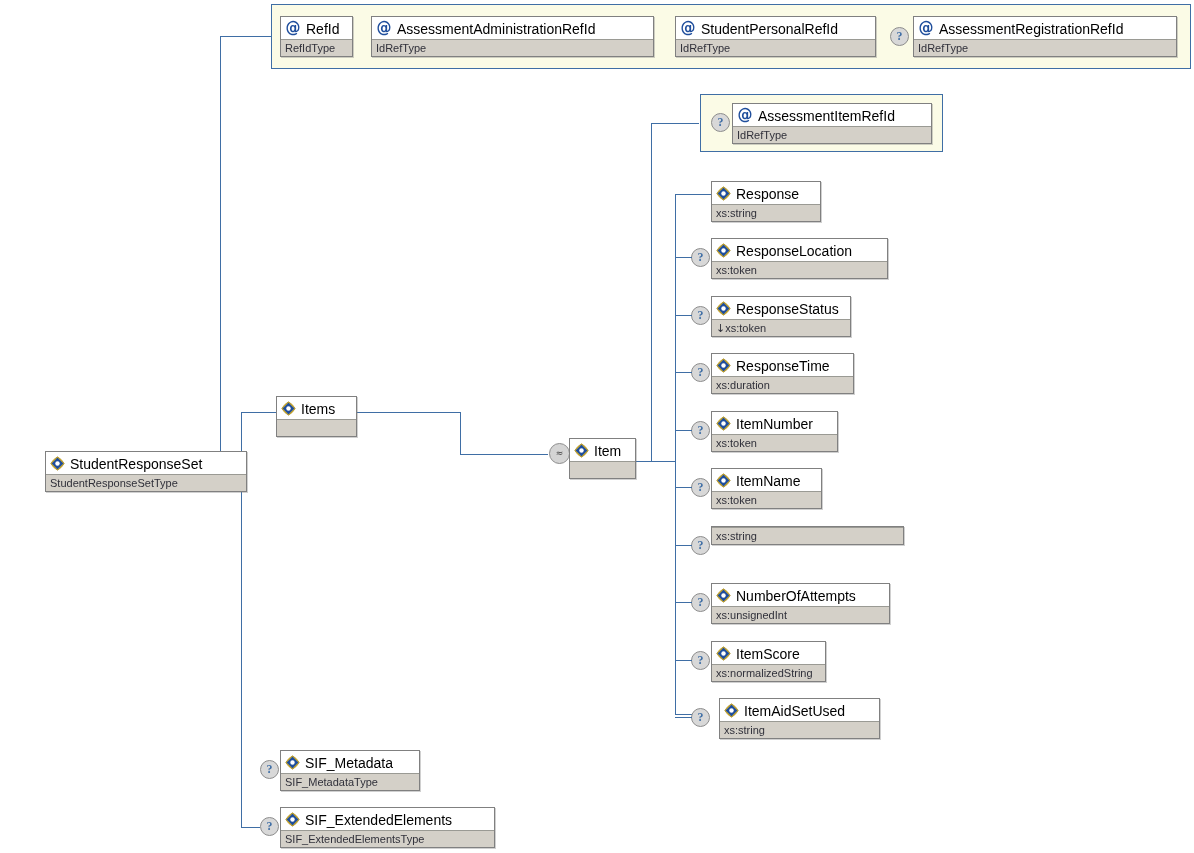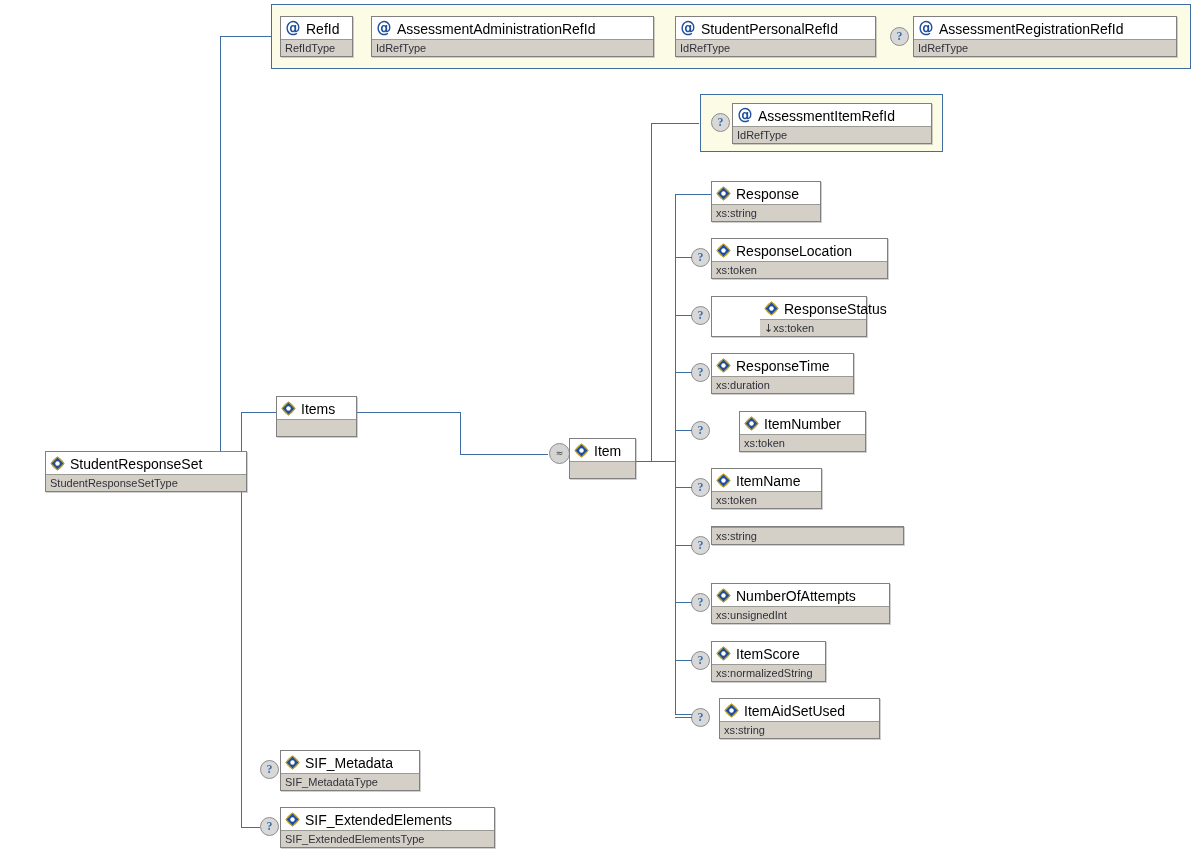--- a/index.html
+++ b/index.html
@@ -280,21 +280,21 @@
               <path d="M7.5 1.5 L13.5 7.5 L7.5 13.5 L1.5 7.5 Z" fill="#1f4e9c"></path>
               <circle cx="7.5" cy="7.5" r="2.2" fill="#ffffff"></circle>
             </svg>
           </span>
           <span class="label">ResponseLocation</span>
         </div>
         <div class="type-row">xs:token</div>
       </div>
       <div class="opt" style="left: 691px; top: 306px;">?</div>
       <div class="line h" style="left: 675px; top: 315px; width: 17px;"></div>
-      <div class="node" style="left: 711px; top: 296px; width: 156px; padding-left: 48px;">
+      <div class="node" style="left: 711px; top: 296px; width: 140px;">
         <div class="name-row">
           <span class="ico">
             <svg width="15" height="15" viewBox="0 0 15 15">
               <path d="M7.5 0.8 L11.3 3.7 L14.2 7.5 L11.3 11.3 L7.5 14.2 L3.7 11.3 L0.8 7.5 L3.7 3.7 Z" fill="#f3c11c" stroke="#9a7c10" stroke-width="0.7"></path>
               <path d="M7.5 1.5 L13.5 7.5 L7.5 13.5 L1.5 7.5 Z" fill="#1f4e9c"></path>
               <circle cx="7.5" cy="7.5" r="2.2" fill="#ffffff"></circle>
             </svg>
           </span>
           <span class="label">ResponseStatus</span>
         </div>
@@ -310,21 +310,21 @@
               <path d="M7.5 1.5 L13.5 7.5 L7.5 13.5 L1.5 7.5 Z" fill="#1f4e9c"></path>
               <circle cx="7.5" cy="7.5" r="2.2" fill="#ffffff"></circle>
             </svg>
           </span>
           <span class="label">ResponseTime</span>
         </div>
         <div class="type-row">xs:duration</div>
       </div>
       <div class="opt" style="left: 691px; top: 421px;">?</div>
       <div class="line h" style="left: 675px; top: 430px; width: 17px;"></div>
-      <div class="node" style="left: 711px; top: 411px; width: 127px; margin-left: 28px;">
+      <div class="node" style="left: 711px; top: 411px; width: 127px;">
         <div class="name-row">
           <span class="ico">
             <svg width="15" height="15" viewBox="0 0 15 15">
               <path d="M7.5 0.8 L11.3 3.7 L14.2 7.5 L11.3 11.3 L7.5 14.2 L3.7 11.3 L0.8 7.5 L3.7 3.7 Z" fill="#f3c11c" stroke="#9a7c10" stroke-width="0.7"></path>
               <path d="M7.5 1.5 L13.5 7.5 L7.5 13.5 L1.5 7.5 Z" fill="#1f4e9c"></path>
               <circle cx="7.5" cy="7.5" r="2.2" fill="#ffffff"></circle>
             </svg>
           </span>
           <span class="label">ItemNumber</span>
         </div>

